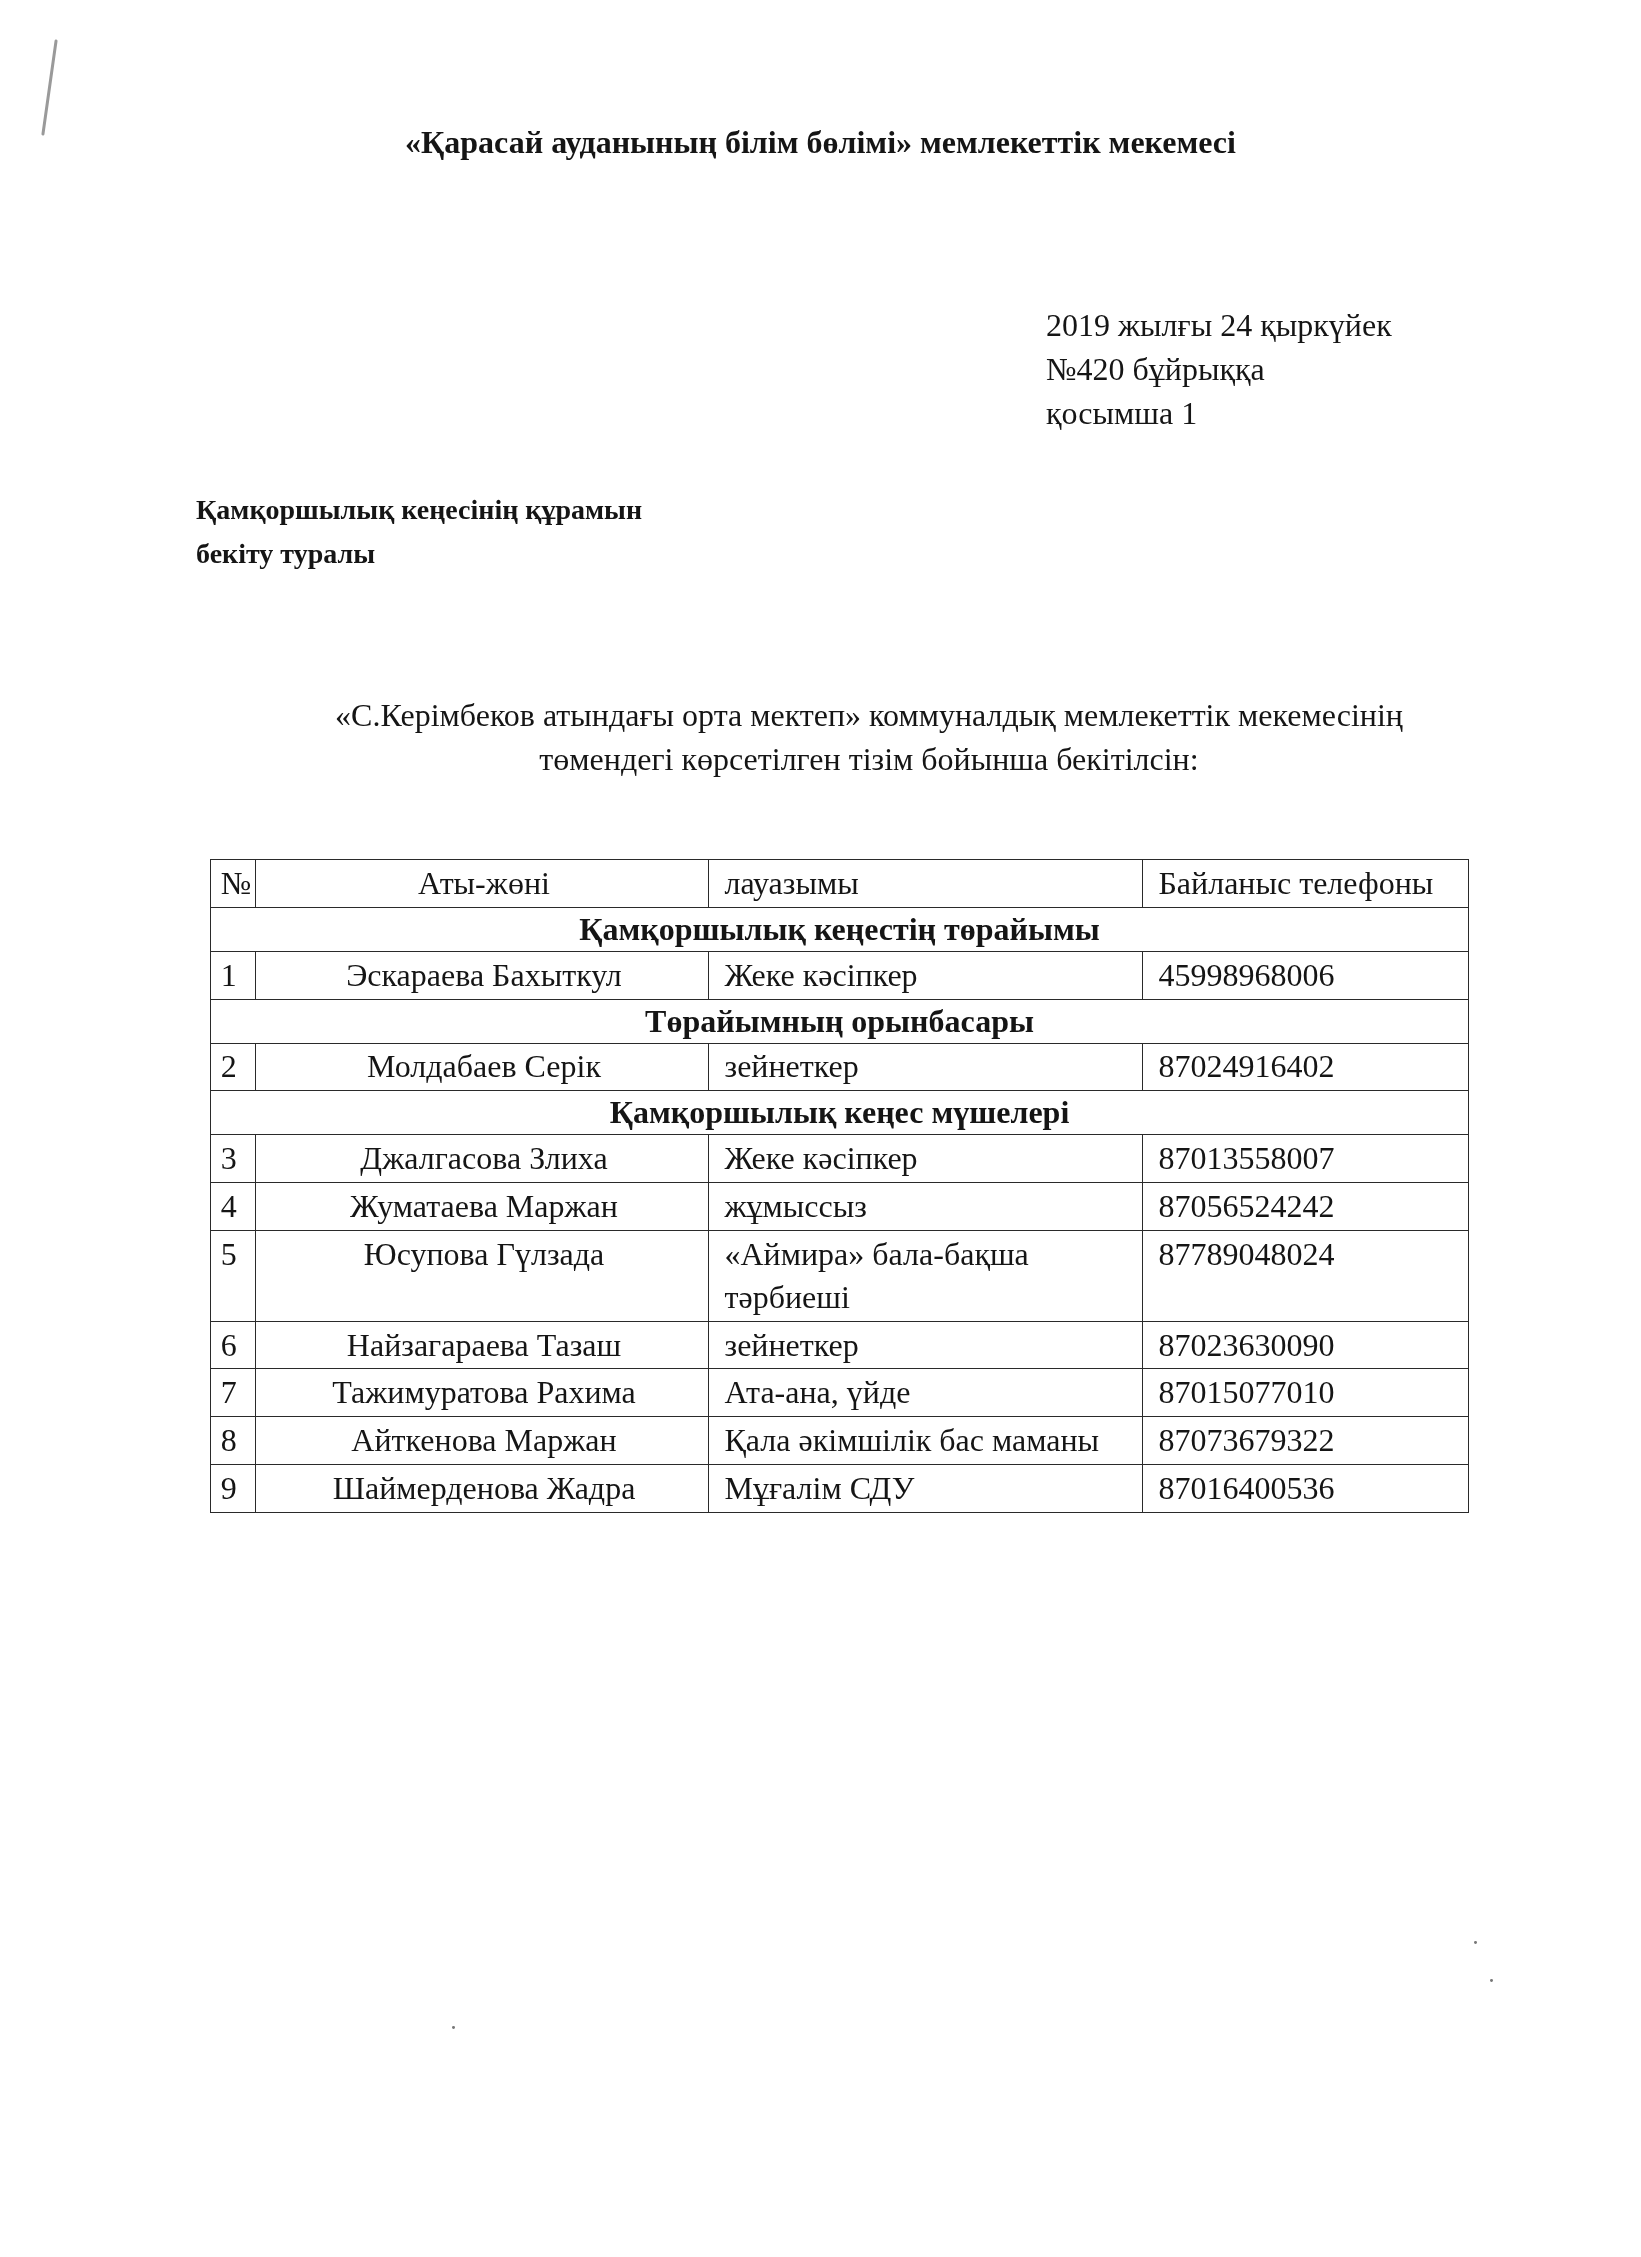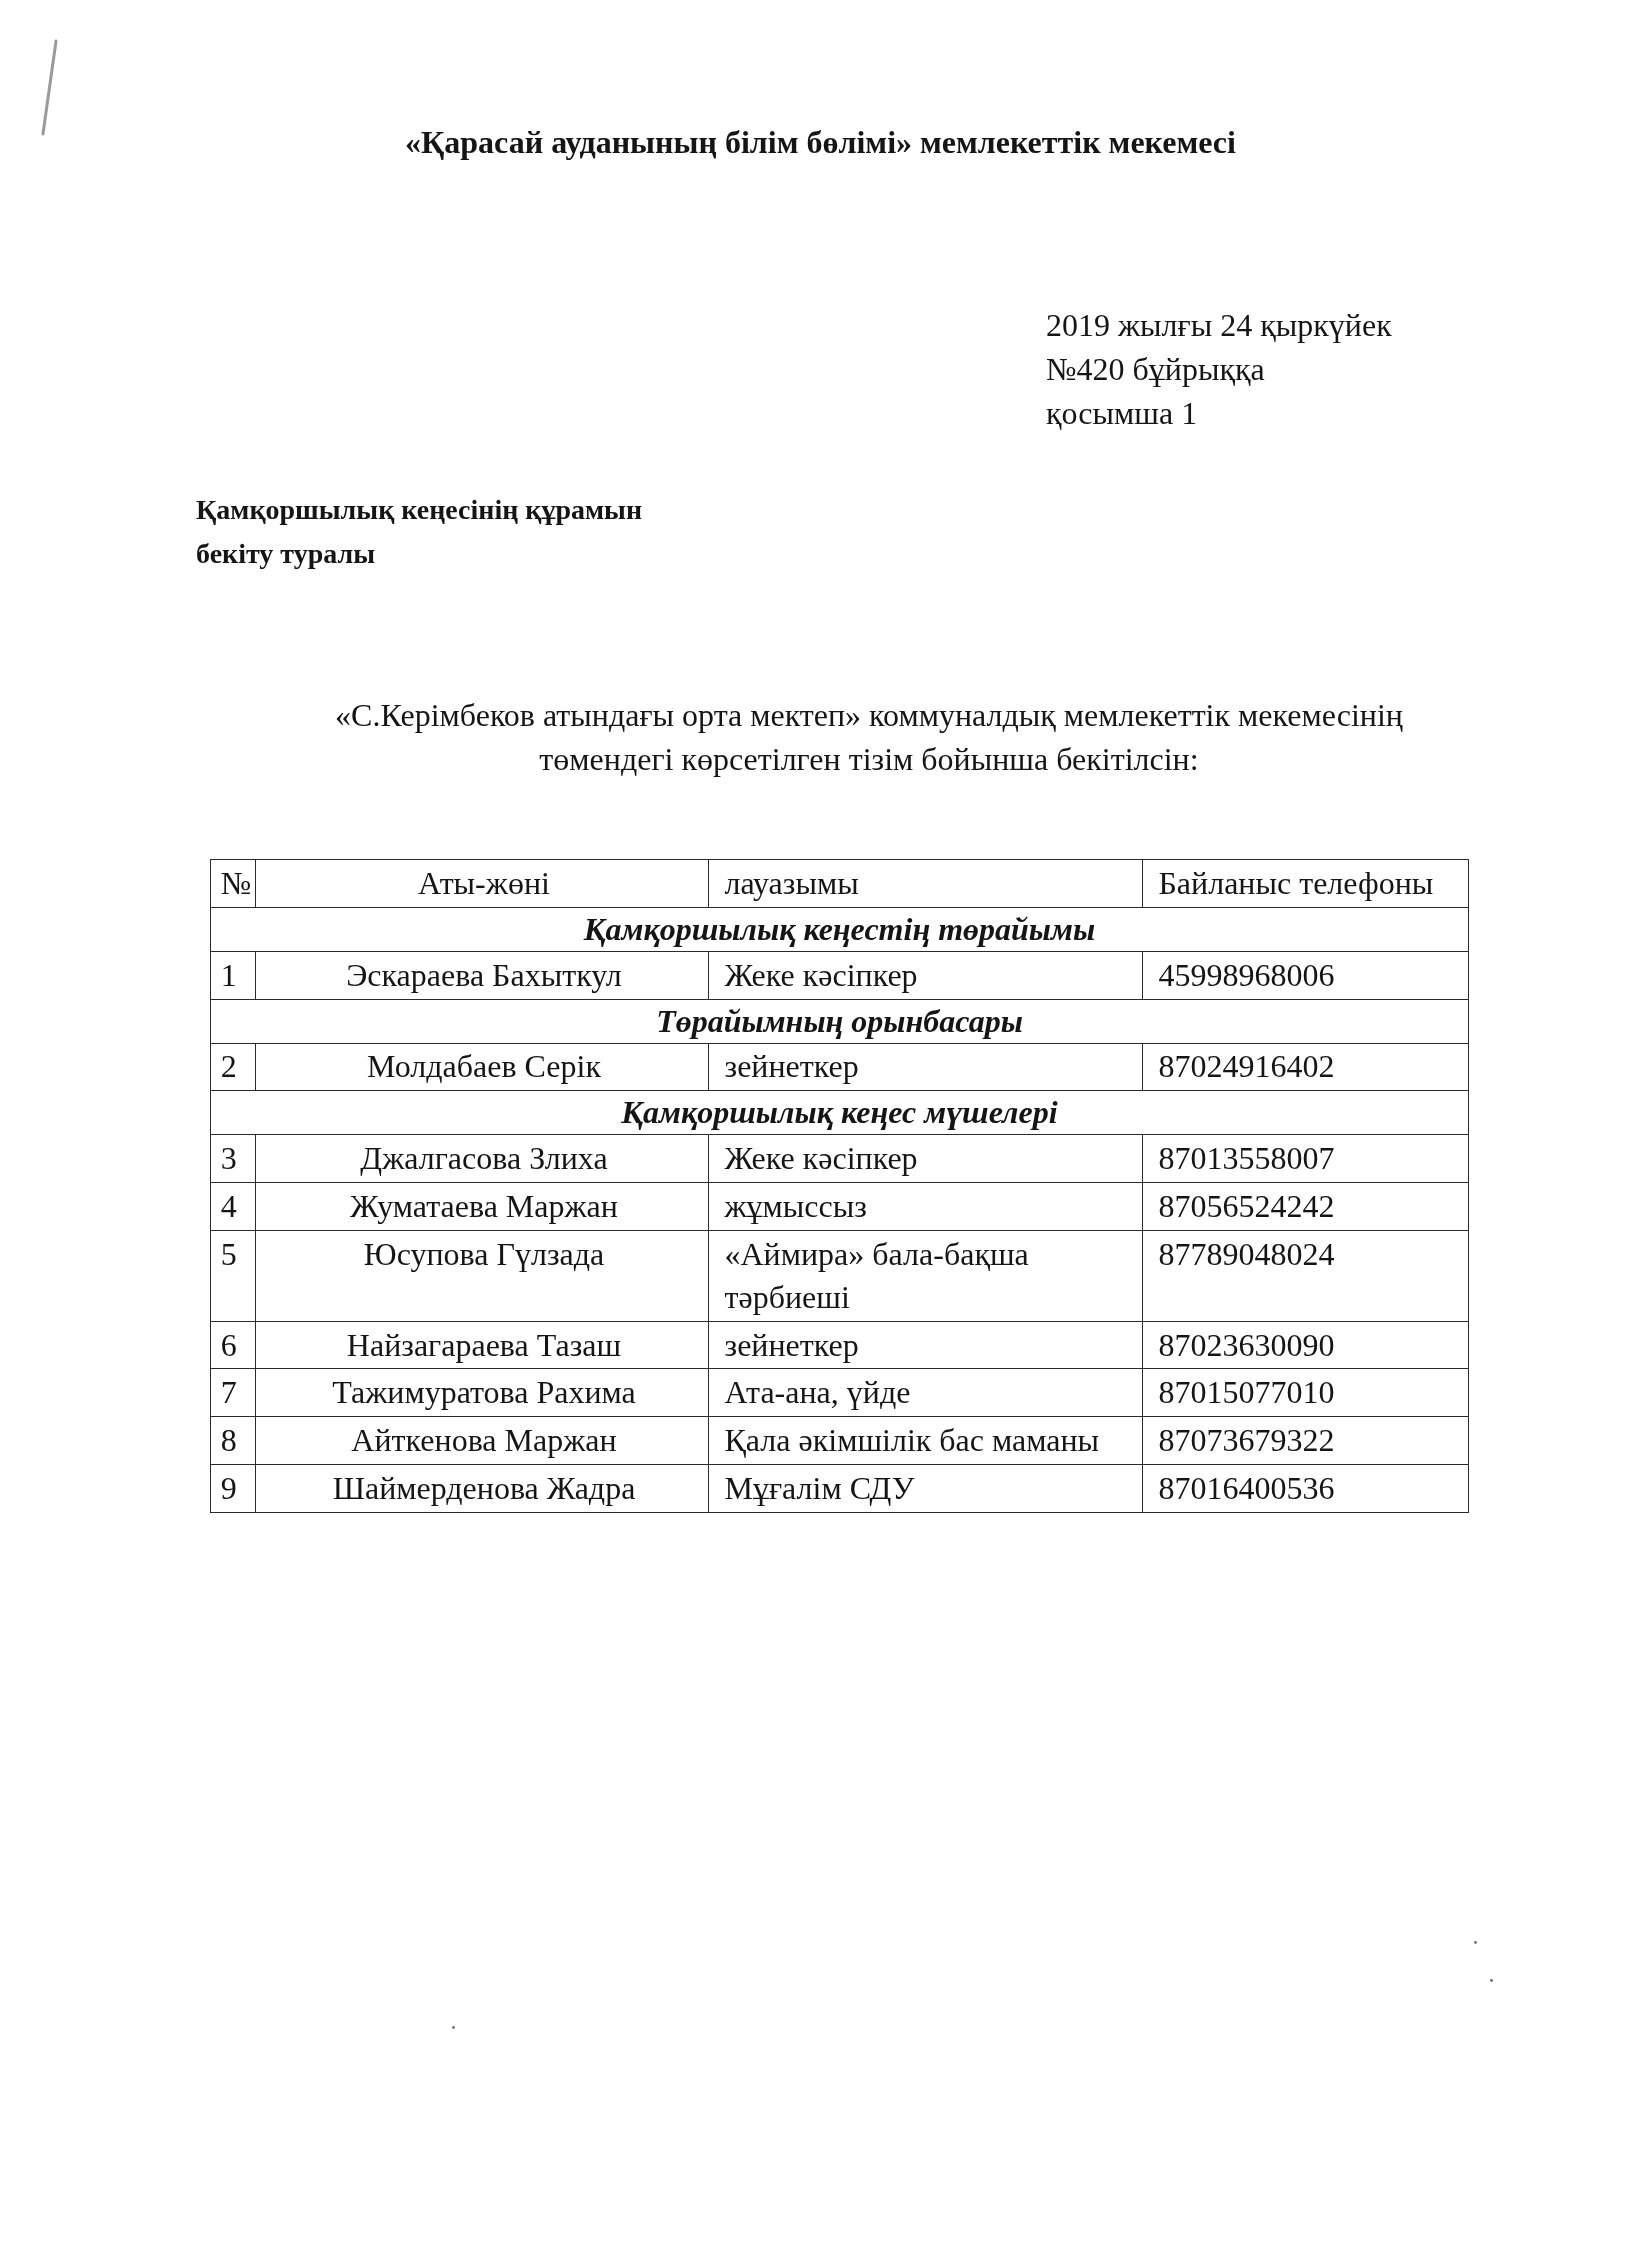--- a/index.html
+++ b/index.html
@@ -33,21 +33,21 @@
     border-collapse: collapse; font-size: 32px;
   }
   table.council td {
     border: 1.4px solid #2a2a2a; padding: 1.9px 11.6px 1.9px 15.4px; vertical-align: top;
     line-height: 43px;
   }
   table.council td.num { width: 21px; padding-left: 9.7px; padding-right: 3.9px; }
   table.council td.name { width: 425px; text-align: center; }
   table.council td.pos { width: 406px; }
   table.council td.section {
-    text-align: center; font-weight: bold; padding: 0; font-style: italic;
+    text-align: center; font-weight: bold; padding: 0;
   }
   .speck { position: absolute; width: 2.9px; height: 2.9px; background: #777; border-radius: 50%; }
 </style>
 </head>
 <body>
 
 <div class="scan-mark"></div>
 
 <div class="org-title">«Қарасай ауданының білім бөлімі» мемлекеттік мекемесі</div>
 

